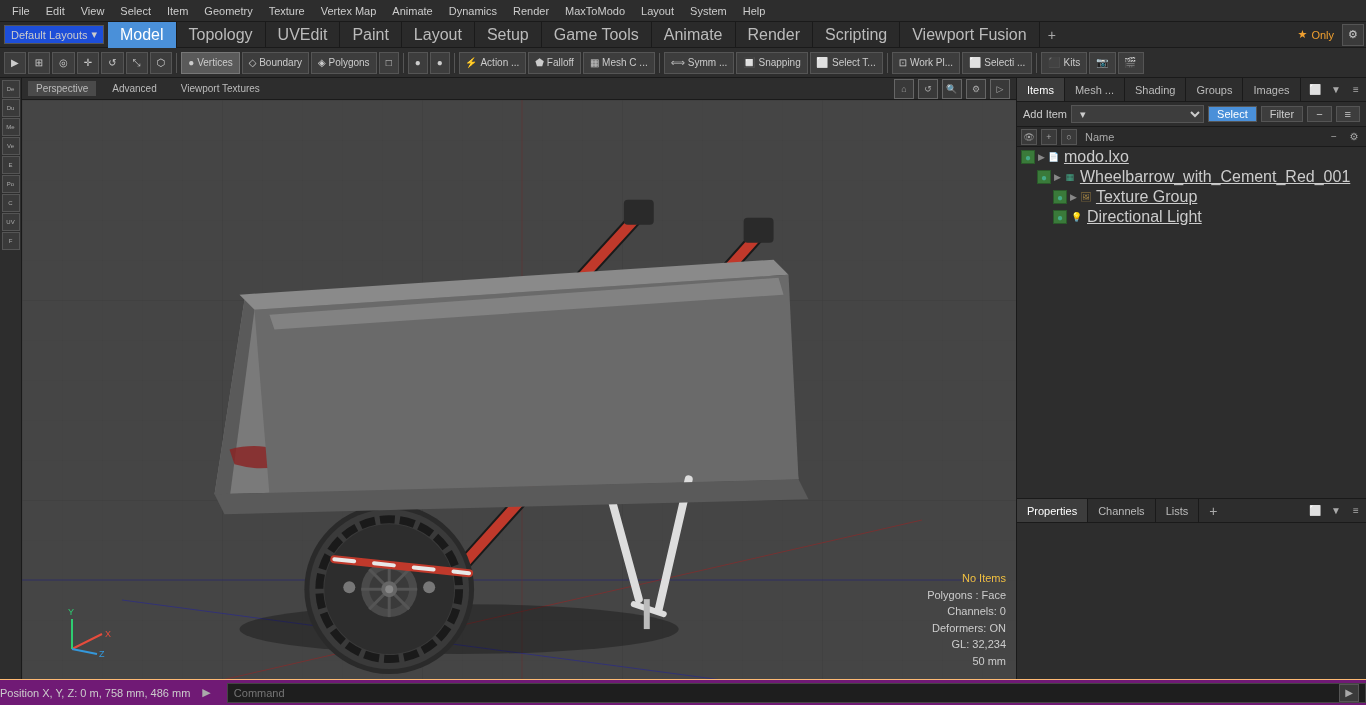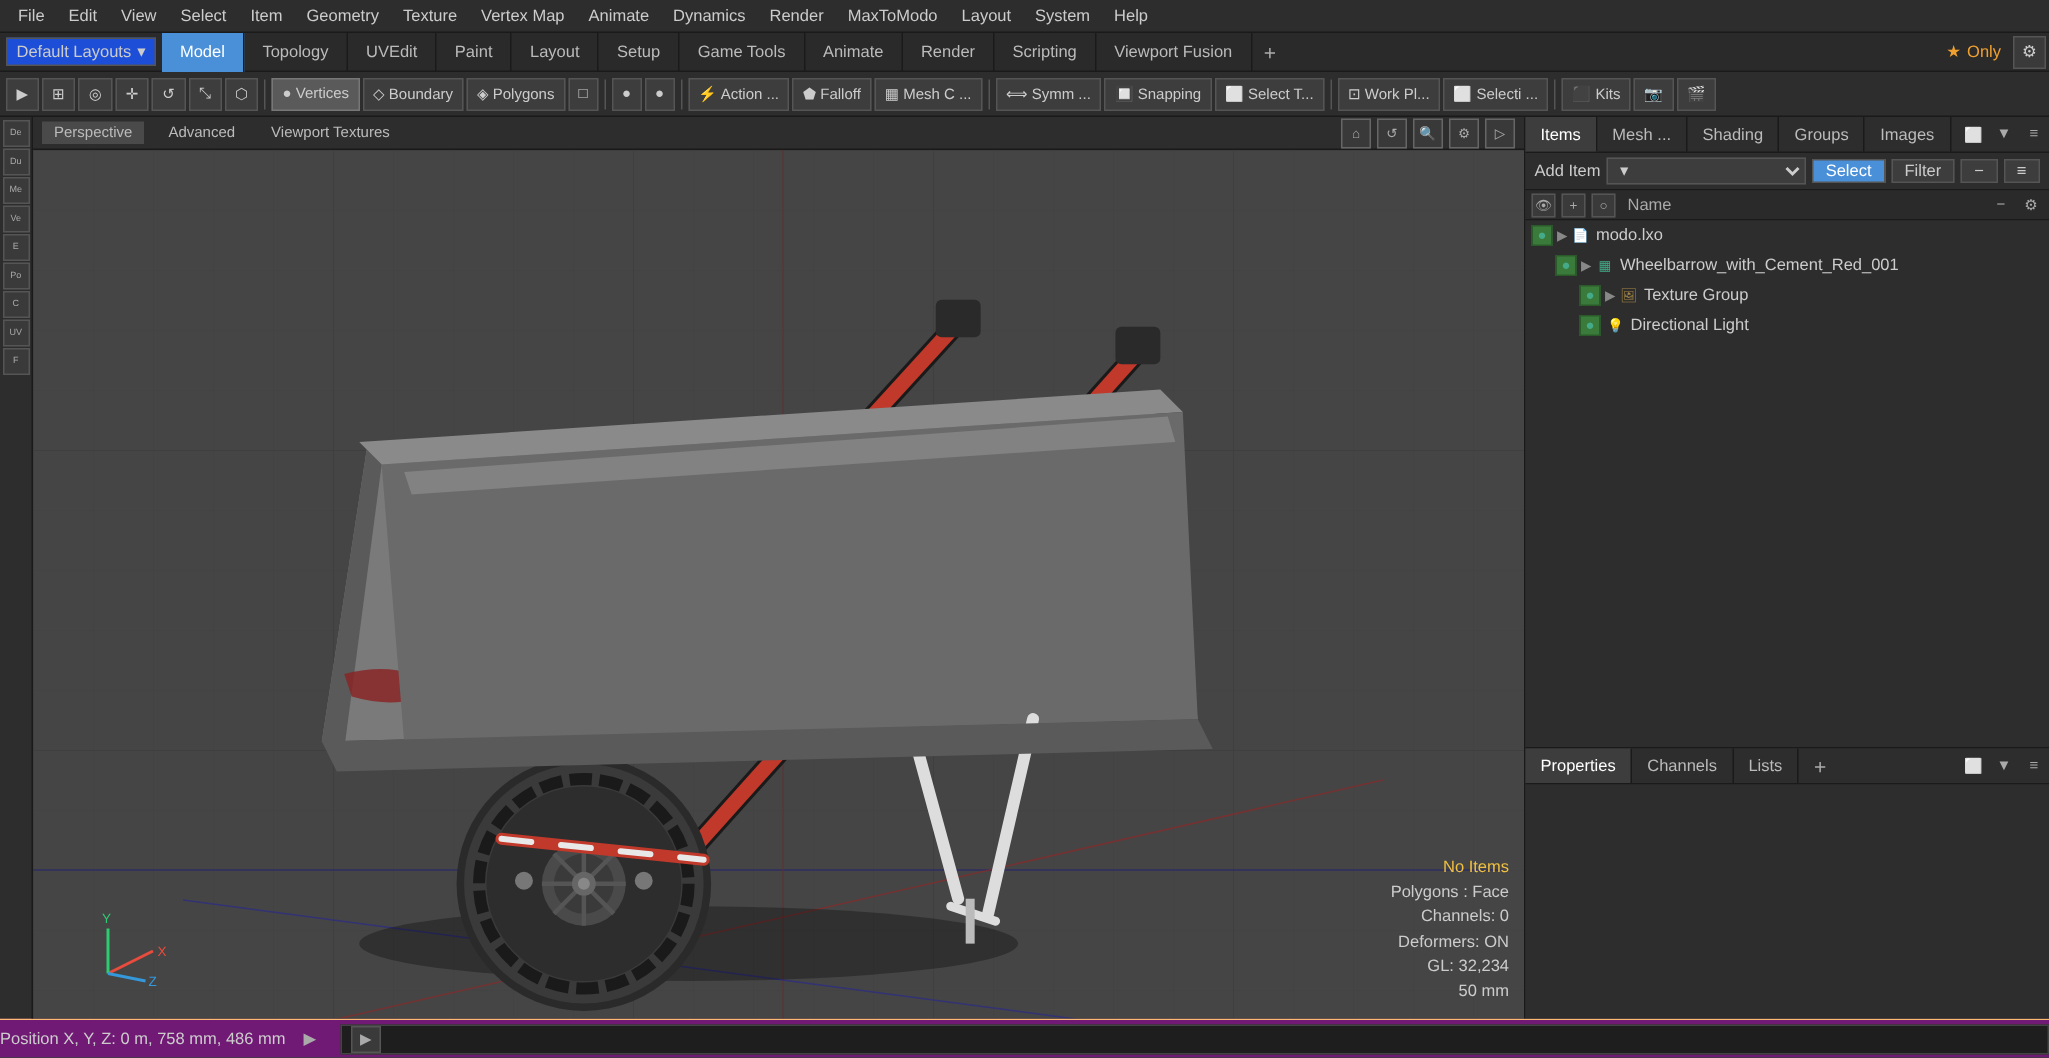--- a/index.html
+++ b/index.html
@@ -5,21 +5,21 @@
     * { margin: 0; padding: 0; box-sizing: border-box; }
     body { width: 1366px; height: 705px; background: #3a3a3a; font-family: 'Arial', sans-serif; font-size: 11px; color: #ccc; overflow: hidden; }
 
     
     #menu-bar { display: flex; align-items: center; background: #2d2d2d; height: 22px; padding: 0 4px; border-bottom: 1px solid #1a1a1a; }
     .menu-item { padding: 2px 8px; cursor: pointer; color: #ccc; font-size: 11px; }
 
     
     #layout-bar { display: flex; align-items: center; background: #2a2a2a; height: 26px; border-bottom: 1px solid #1a1a1a; }
     #layout-dropdown { background: #1d4ed8; border: 1px solid #555; color: #ccc; font-size: 11px; padding: 2px 6px; margin: 2px 4px; cursor: pointer; display: flex; align-items: center; gap: 4px; }
-    .layout-tab { padding: 3px 12px; cursor: pointer; color: #bbb; font-size: 11px; border-right: 1px solid #1a1a1a; height: 26px; display: flex; align-items: center; }
+    .layout-tab { padding: 3px 12px; cursor: pointer; color: #bbb; font-size: 16px; border-right: 1px solid #1a1a1a; height: 26px; display: flex; align-items: center; }
     .layout-tab.active { background: #4a90d9; color: #fff; }
     #layout-add { padding: 3px 8px; color: #aaa; cursor: pointer; font-size: 14px; }
     #layout-star-only { margin-left: auto; display: flex; align-items: center; gap: 4px; color: #ccc; font-size: 11px; padding: 0 8px; }
     #layout-star-only span { color: #f0a030; }
 
     
     #tools-bar { display: flex; align-items: center; background: #2d2d2d; height: 30px; border-bottom: 1px solid #1a1a1a; gap: 2px; padding: 0 4px; flex-wrap: nowrap; overflow: hidden; }
     .tool-btn { background: #3d3d3d; border: 1px solid #555; color: #ccc; font-size: 10px; padding: 2px 6px; cursor: pointer; height: 22px; display: flex; align-items: center; gap: 3px; white-space: nowrap; }
     .tool-btn.active { background: #5a5a5a; border-color: #777; }
     .tool-sep { width: 1px; background: #555; height: 20px; margin: 0 2px; }
@@ -66,21 +66,21 @@
     .col-icon-btn { width: 16px; height: 16px; background: #3a3a3a; border: 1px solid #555; color: #aaa; font-size: 9px; cursor: pointer; display: flex; align-items: center; justify-content: center; }
     .col-name { flex: 1; color: #aaa; font-size: 11px; padding-left: 4px; }
     .col-end-btn { width: 16px; height: 16px; color: #aaa; font-size: 10px; cursor: pointer; display: flex; align-items: center; justify-content: center; }
 
     
     #item-tree { flex: 1; overflow-y: auto; background: #2d2d2d; }
     .tree-item { display: flex; align-items: center; padding: 2px 4px; cursor: pointer; height: 20px; }
     .tree-eye { width: 14px; height: 14px; background: #3a7a3a; border: 1px solid #2a5a2a; margin-right: 3px; display: flex; align-items: center; justify-content: center; font-size: 8px; flex-shrink: 0; }
     .tree-arrow { color: #888; margin-right: 2px; font-size: 9px; }
     .tree-icon { width: 14px; height: 14px; margin-right: 3px; display: flex; align-items: center; justify-content: center; font-size: 9px; flex-shrink: 0; }
-    .tree-label { color: #ccc; font-size: 11px; }
+    .tree-label { color: #ccc; font-size: 16px; text-decoration: underline; }
     .tree-indent1 { padding-left: 20px; }
     .tree-indent2 { padding-left: 36px; }
 
     
     #properties-panel { height: 180px; display: flex; flex-direction: column; }
     #props-tabs { display: flex; background: #2d2d2d; border-bottom: 1px solid #1a1a1a; height: 24px; align-items: stretch; }
     .props-tab { padding: 3px 10px; cursor: pointer; color: #bbb; font-size: 11px; display: flex; align-items: center; border-right: 1px solid #1a1a1a; }
     .props-tab.active { background: #3d3d3d; color: #fff; }
     .props-tab-add { margin-left: 4px; display: flex; align-items: center; color: #aaa; font-size: 14px; cursor: pointer; padding: 0 6px; }
     #props-tab-extra { margin-left: auto; display: flex; align-items: center; }
@@ -413,15 +413,16 @@
   </div>
 </div>
 
 <div id="status-bar">
   <span id="pos-info">
     <span>Position X, Y, Z:</span>
     <span>0 m, 758 mm, 486 mm</span>
   </span>
   <span id="status-arrow">▶</span>
   <div id="command-bar">
+    <input id="command-input" type="text" placeholder="Command" style="">
     <div id="command-run">▶</div>
   </div>
 </div>
 
 </body></html>

